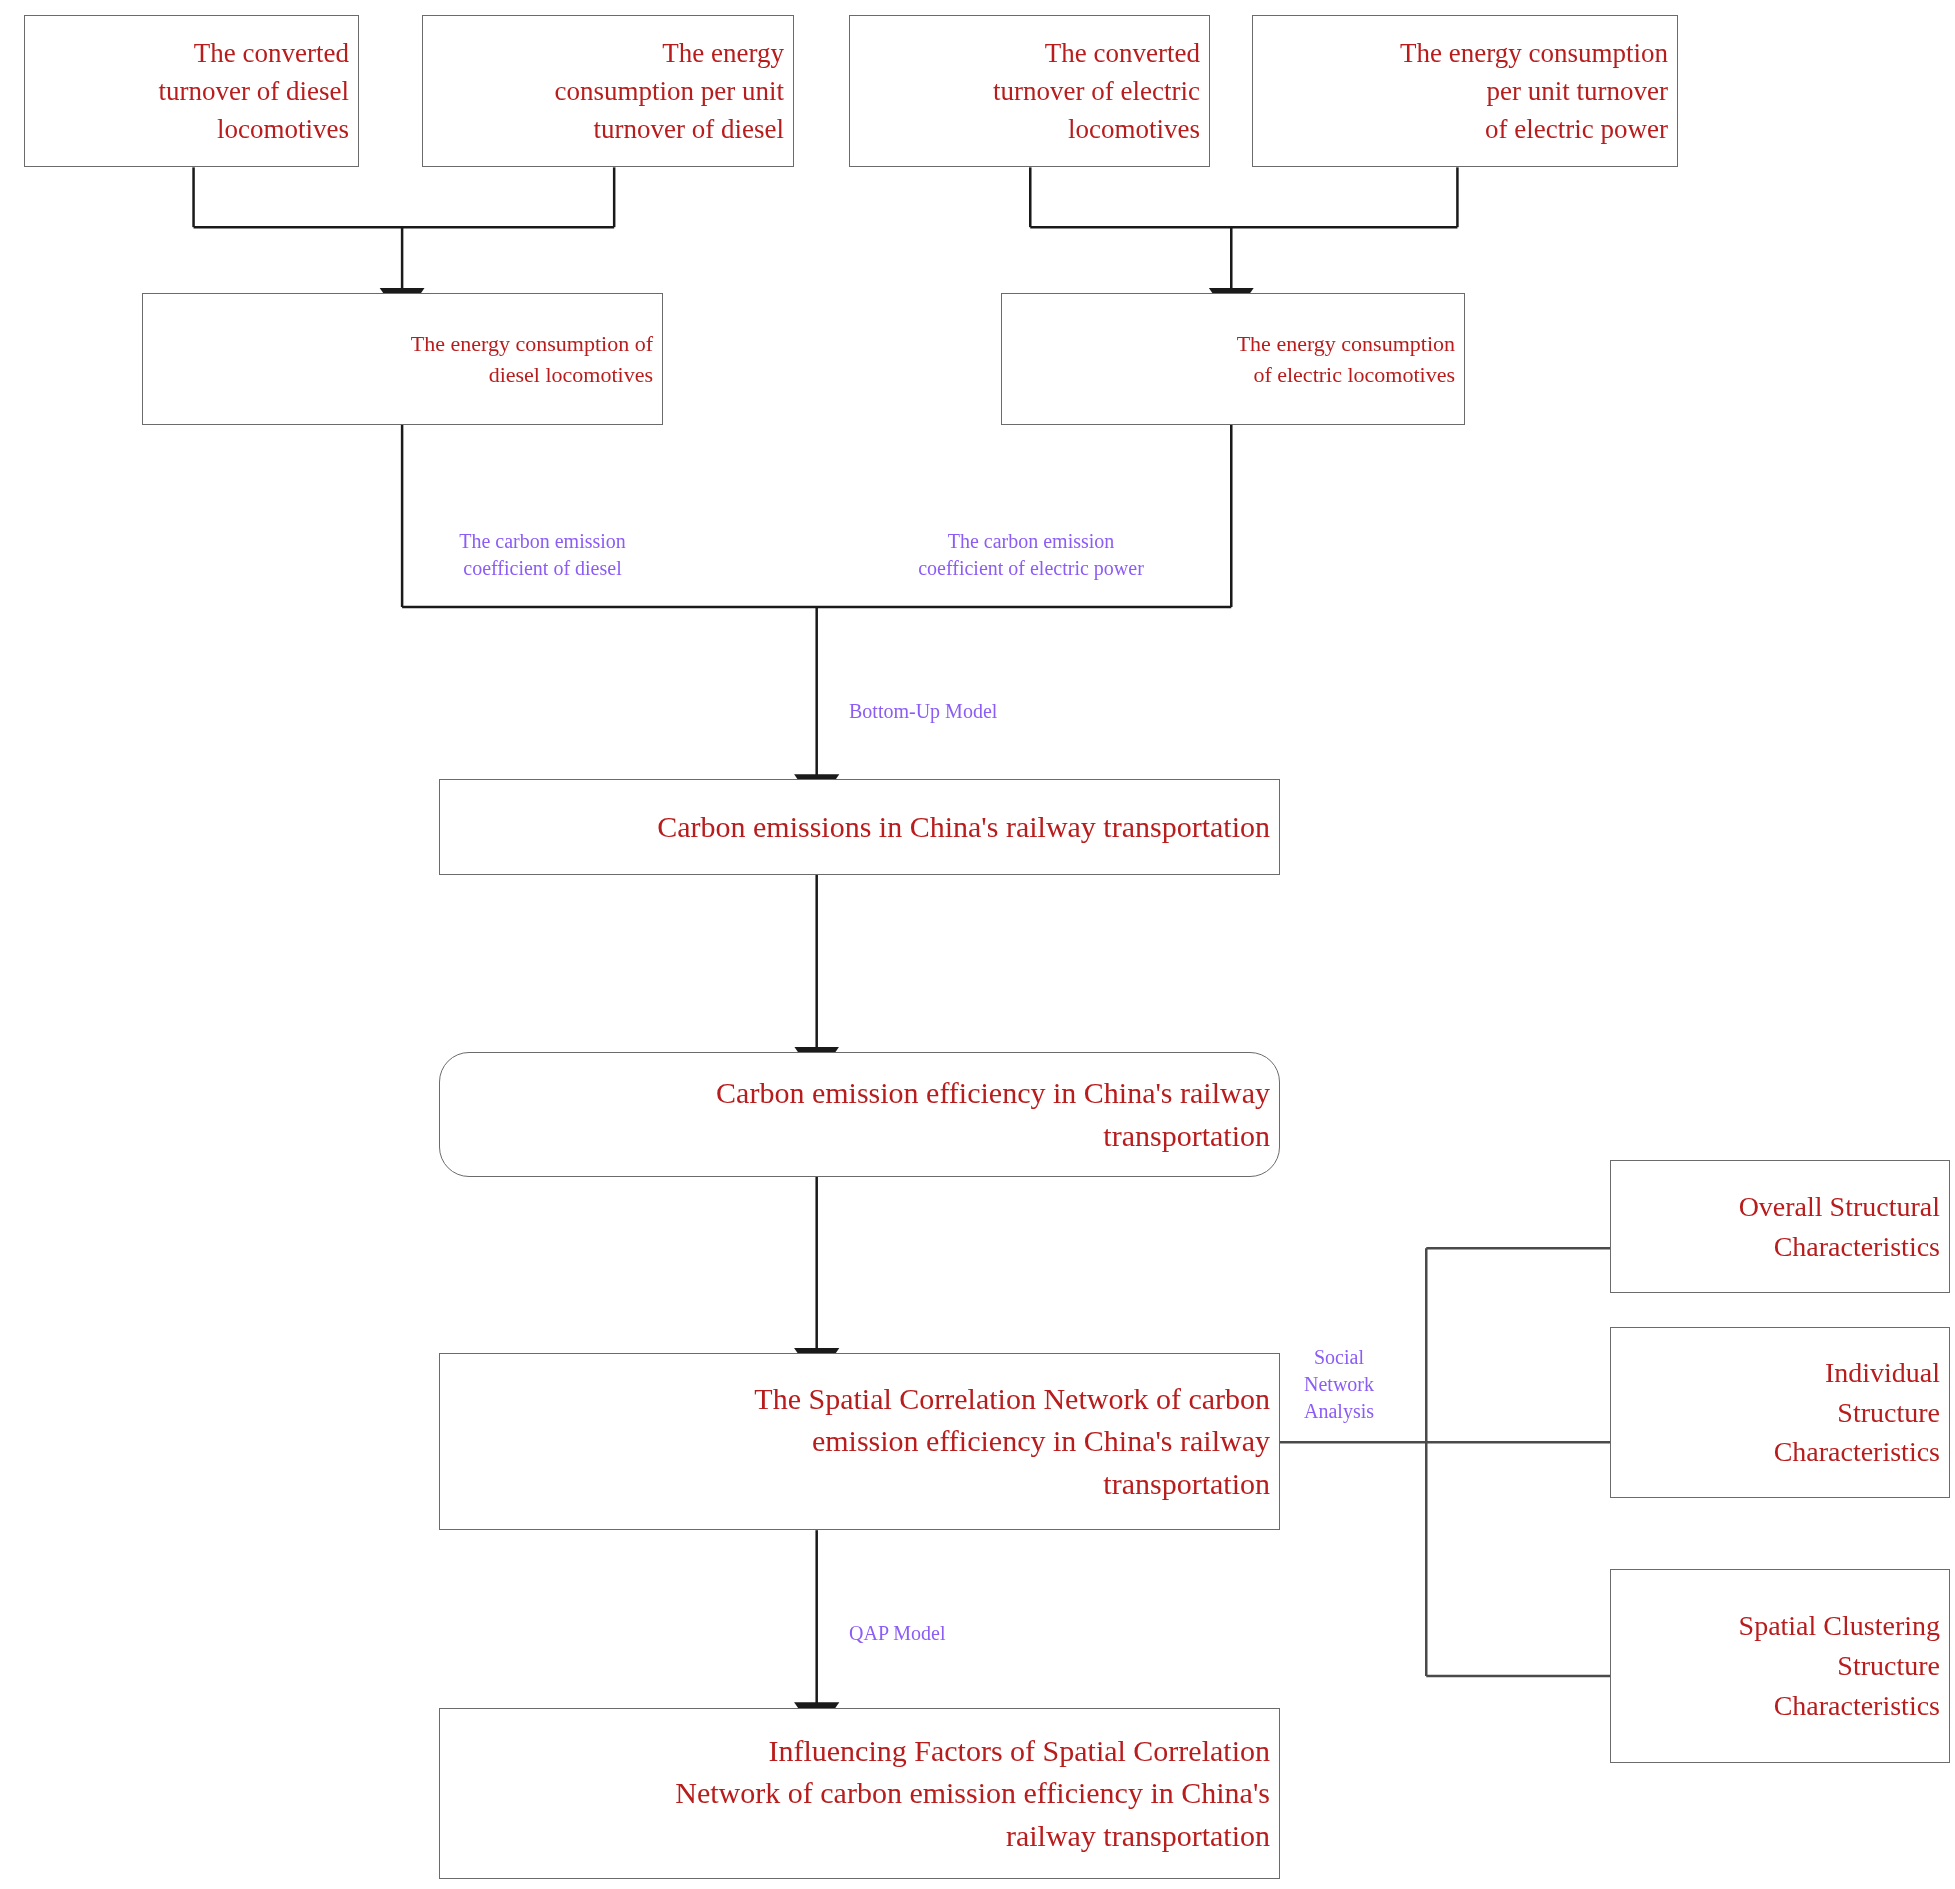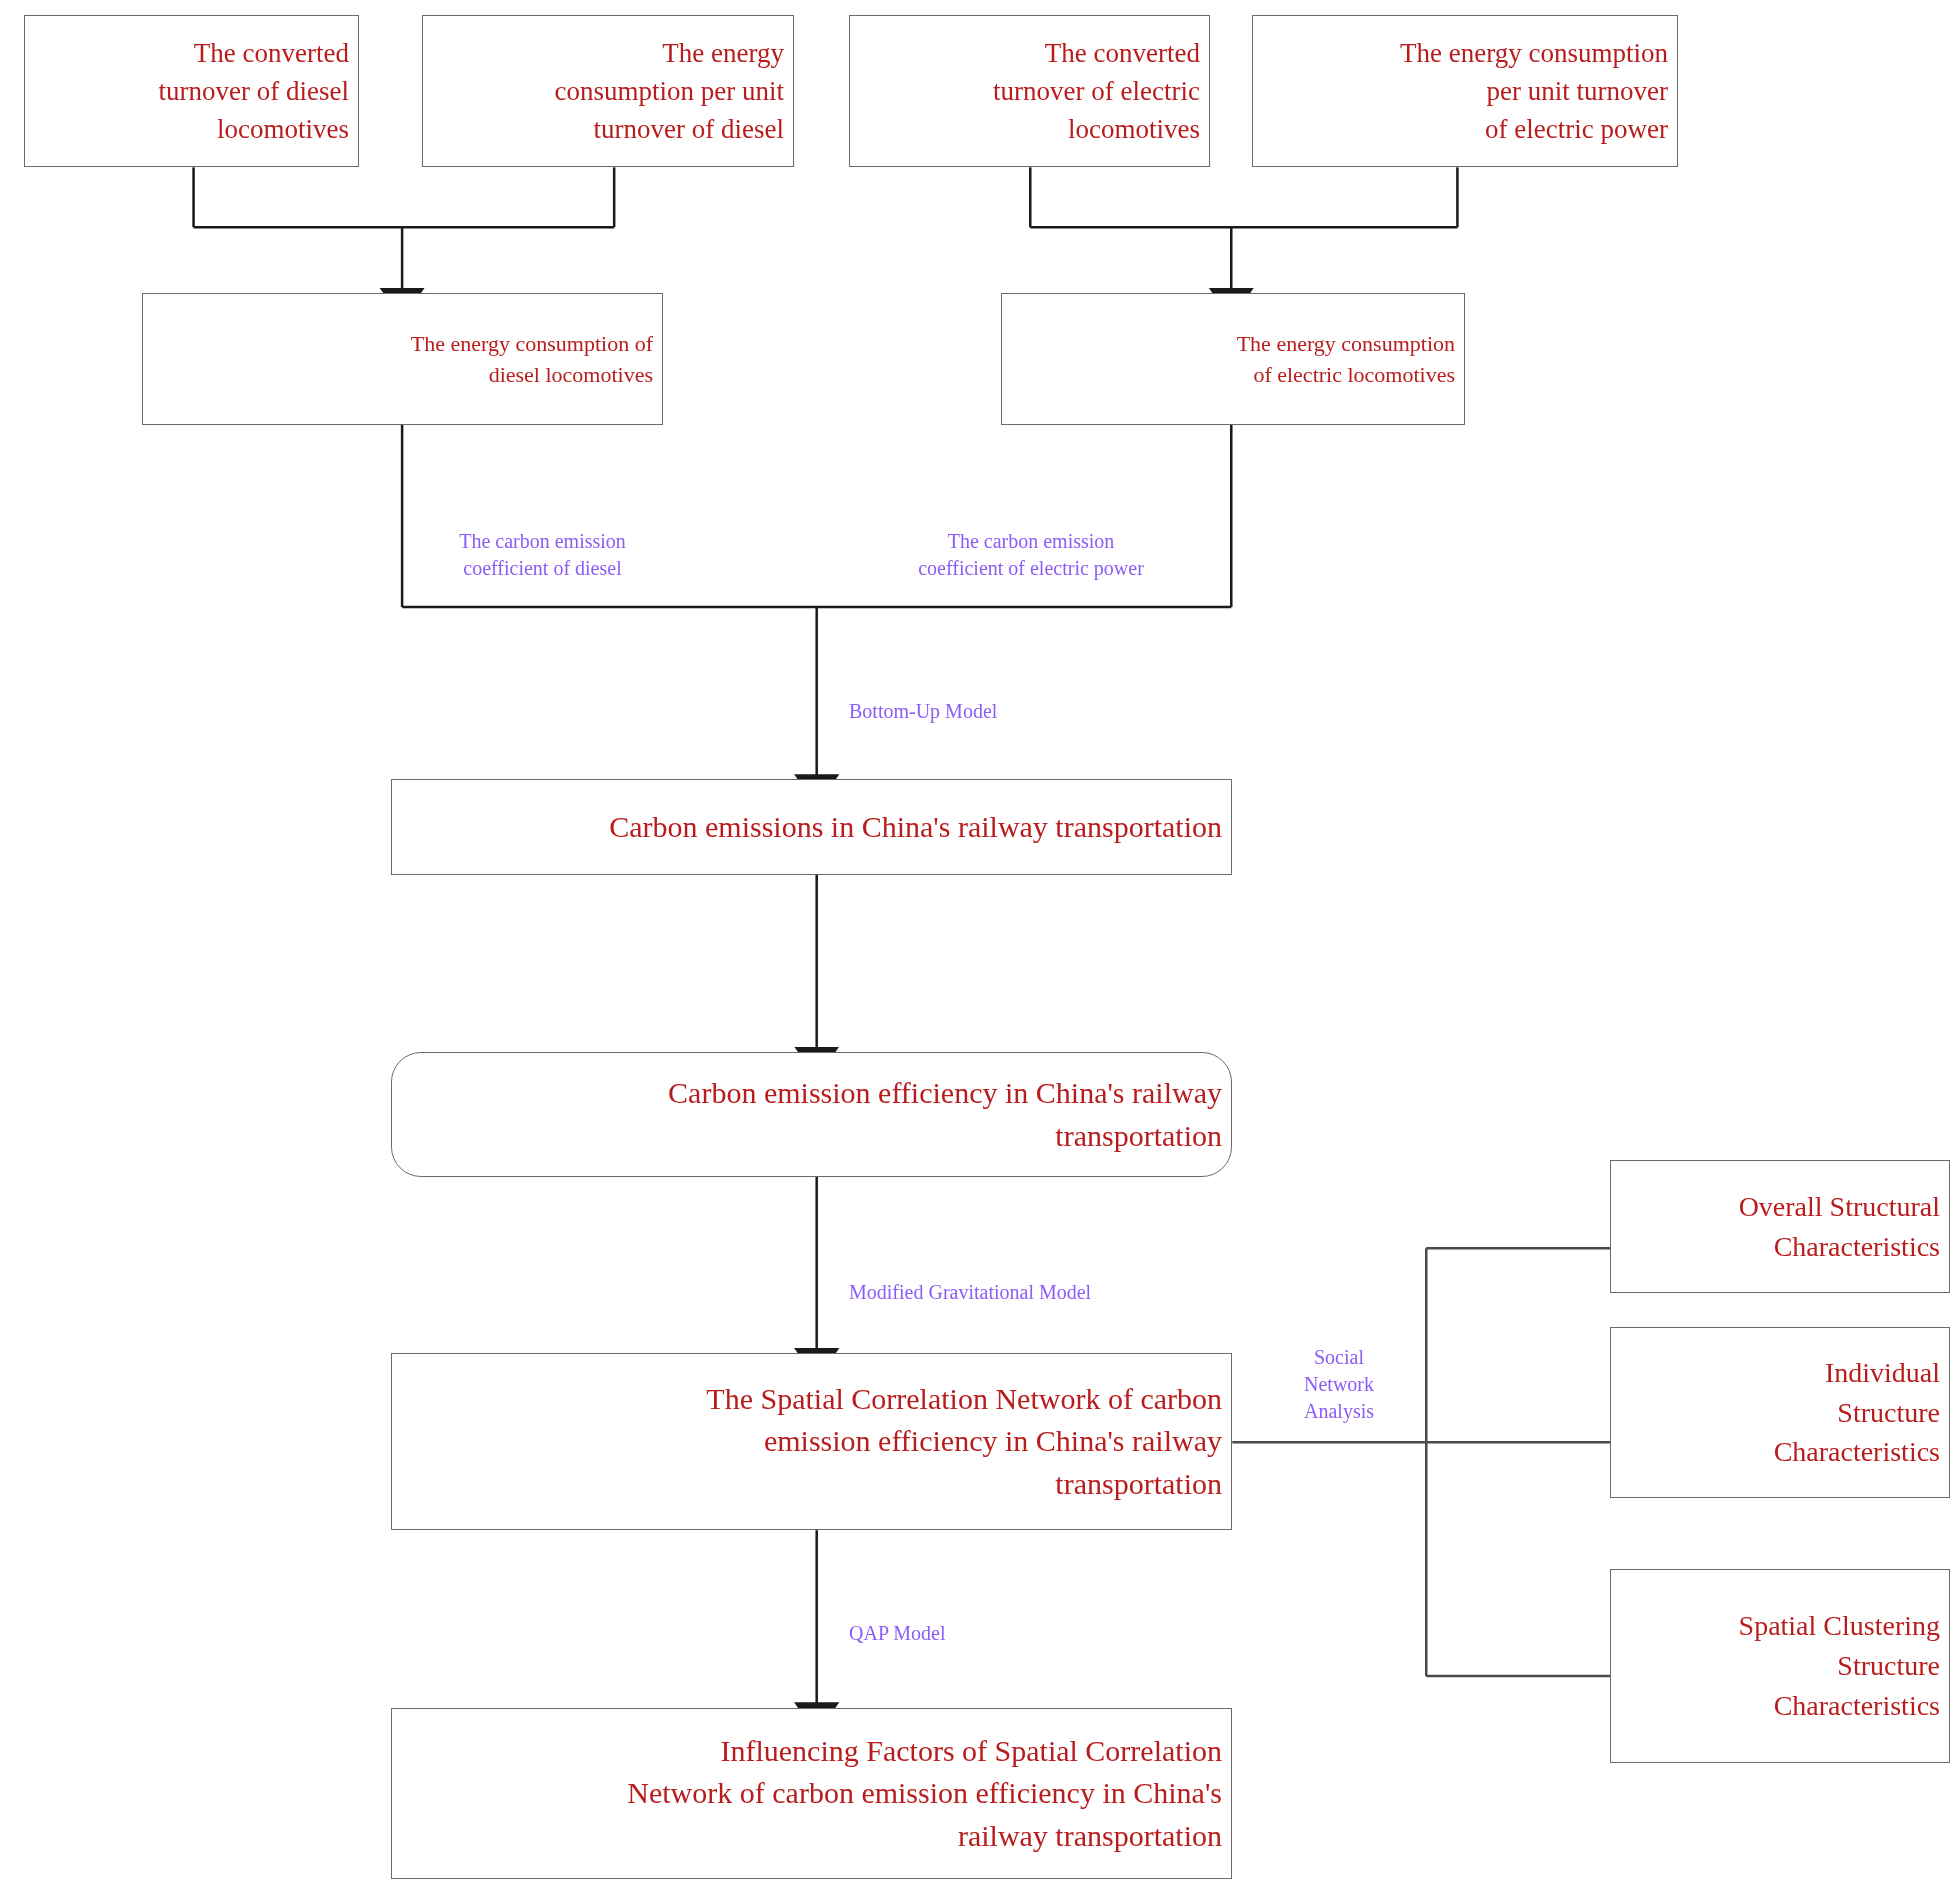--- a/index.html
+++ b/index.html
@@ -29,21 +29,21 @@
     line-height: 1.42;
     padding: 5px 9px;
   }
   .node .txt {
     display: block;
     width: 100%;
     white-space: pre-line;
   }
   .f-top   { font-size: 27px; }
   .f-mid   { font-size: 22px; }
-  .f-main  { font-size: 30px; }
+  .f-main  { font-size: 30px; margin-left: 48px; }
   .f-right { font-size: 28px; }
 
   .edge-label {
     position: absolute;
     color: #8b5cf6;
     font-size: 20px;
     line-height: 1.35;
     text-align: center;
     white-space: pre-line;
     background: transparent;
@@ -170,23 +170,20 @@
   <div class="node f-main" style="left:391px; top:779px; width:841px; height:96px;">
     <span class="txt">Carbon emissions in China's railway transportation</span>
   </div>
 
 
   <div class="node f-main" style="left:391px; top:1052px; width:841px; height:125px;border-radius:30px;">
     <span class="txt">Carbon emission efficiency in China's railway
 transportation</span>
   </div>
 
-  <div class="edge-label" style="left:849px; top:1252px; width:452px; text-align:left;">
-    <span>Modified Gravitational Model</span>
-  </div>
 
   <div class="node f-main" style="left:391px; top:1353px; width:841px; height:177px;">
     <span class="txt">The Spatial Correlation Network of  carbon
 emission efficiency in China's railway
 transportation</span>
   </div>
 
   <div class="edge-label el-left" style="left:1256px; top:1317px; width:166px;">
     <span>Social
 Network

